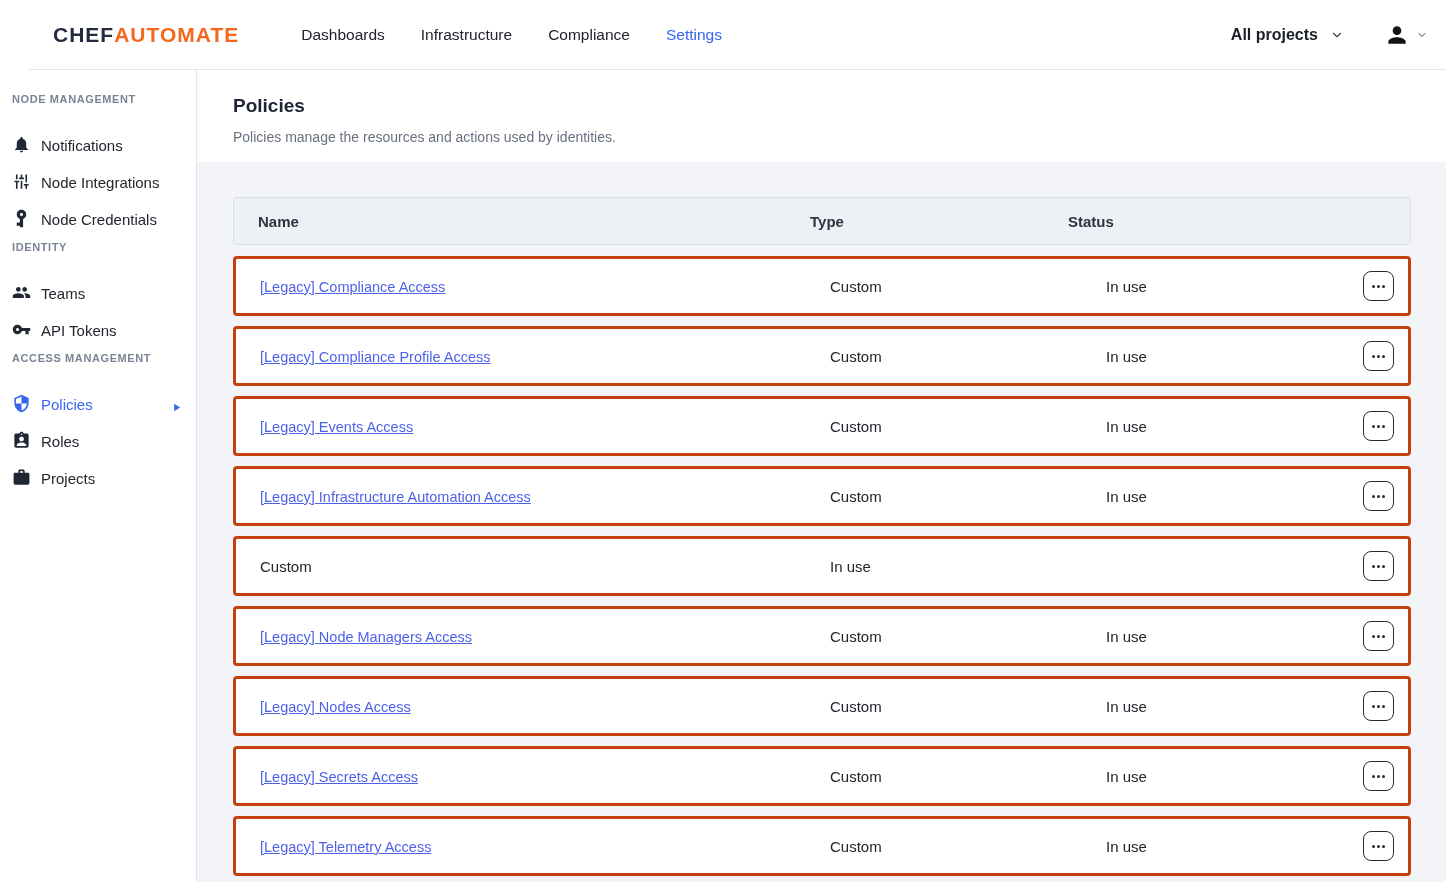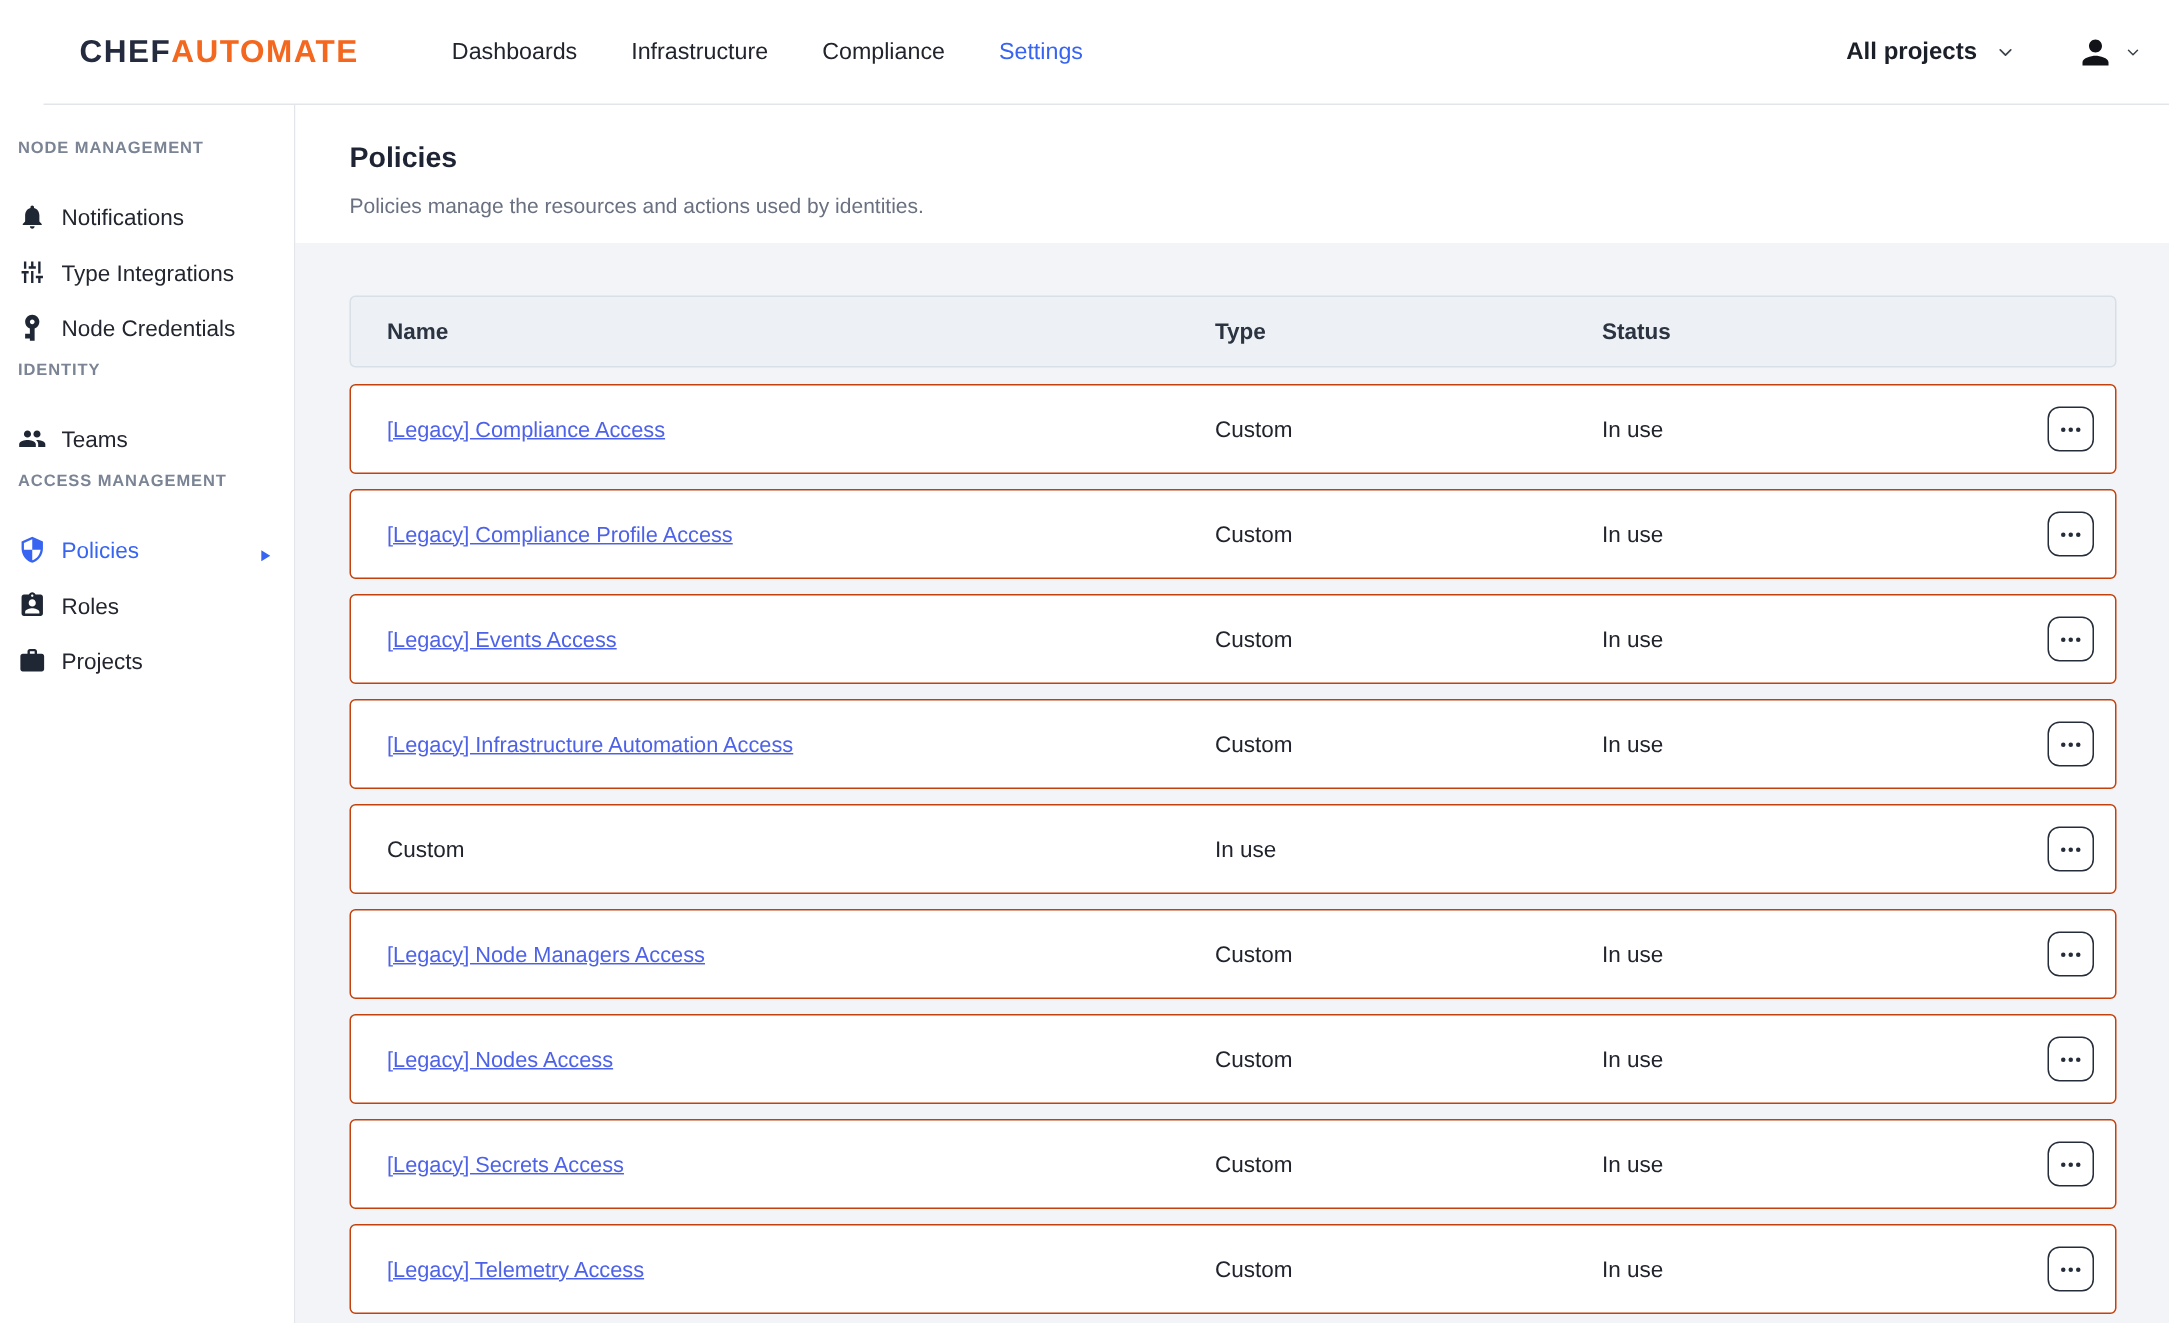--- a/index.html
+++ b/index.html
@@ -86,24 +86,25 @@
     height: 48px;
     background: #edf1f5;
     border: 1px solid #d8dfe6;
     border-radius: 4px;
     margin-bottom: 11px;
   }
   .thead .col { font-size: 15px; font-weight: 700; color: #2c3442; }
   .trow {
     height: 60px;
     background: #ffffff;
-    border: 1px solid #c2410c;
+    border: 3px solid #c2410c;
     border-radius: 4px;
     margin-bottom: 10px;
     position: relative;
+    gap: 18px;
   }
   .cell { font-size: 15px; color: #21242c; }
   .cell a.policy-link {
     font-size: 14.5px; color: #4e62e8; text-decoration: underline; cursor: pointer;
   }
   .menu-btn {
     position: absolute; right: 14px; top: 50%; transform: translateY(-50%);
     width: 31px; height: 30px;
     background: #ffffff;
     border: 1.5px solid #252d3a;
@@ -199,35 +200,41 @@
       <div class="side-item">
         <svg class="sicon" viewBox="0 0 24 24" fill="currentColor">
             <use href="#i-bell"></use>
           </svg>
         <span>Notifications</span>
       </div>
       <div class="side-item">
         <svg class="sicon" viewBox="0 0 24 24" fill="currentColor">
             <use href="#i-sliders"></use>
           </svg>
-        <span>Type Integrations</span>
+        <span>Node Integrations</span>
       </div>
       <div class="side-item">
         <svg class="sicon" viewBox="0 0 24 24" fill="currentColor">
             <use href="#i-key-v"></use>
           </svg>
         <span>Node Credentials</span>
       </div>
 
       <div class="side-section-label">IDENTITY</div>
       <div class="side-item">
         <svg class="sicon" viewBox="0 0 24 24" fill="currentColor">
             <use href="#i-group"></use>
           </svg>
         <span>Teams</span>
+      </div>
+      <div class="side-item">
+        <svg class="sicon" viewBox="0 0 24 24" fill="currentColor">
+            <use href="#i-key"></use>
+          </svg>
+        <span>API Tokens</span>
       </div>
 
       <div class="side-section-label">ACCESS MANAGEMENT</div>
       <div class="side-item active">
         <svg class="sicon" viewBox="0 0 24 24" fill="currentColor">
             <use href="#i-shield"></use>
           </svg>
         <span>Policies</span>
         <svg class="sub-arrow" viewBox="0 0 24 24" fill="currentColor">
             <use href="#i-tri-right"></use>

